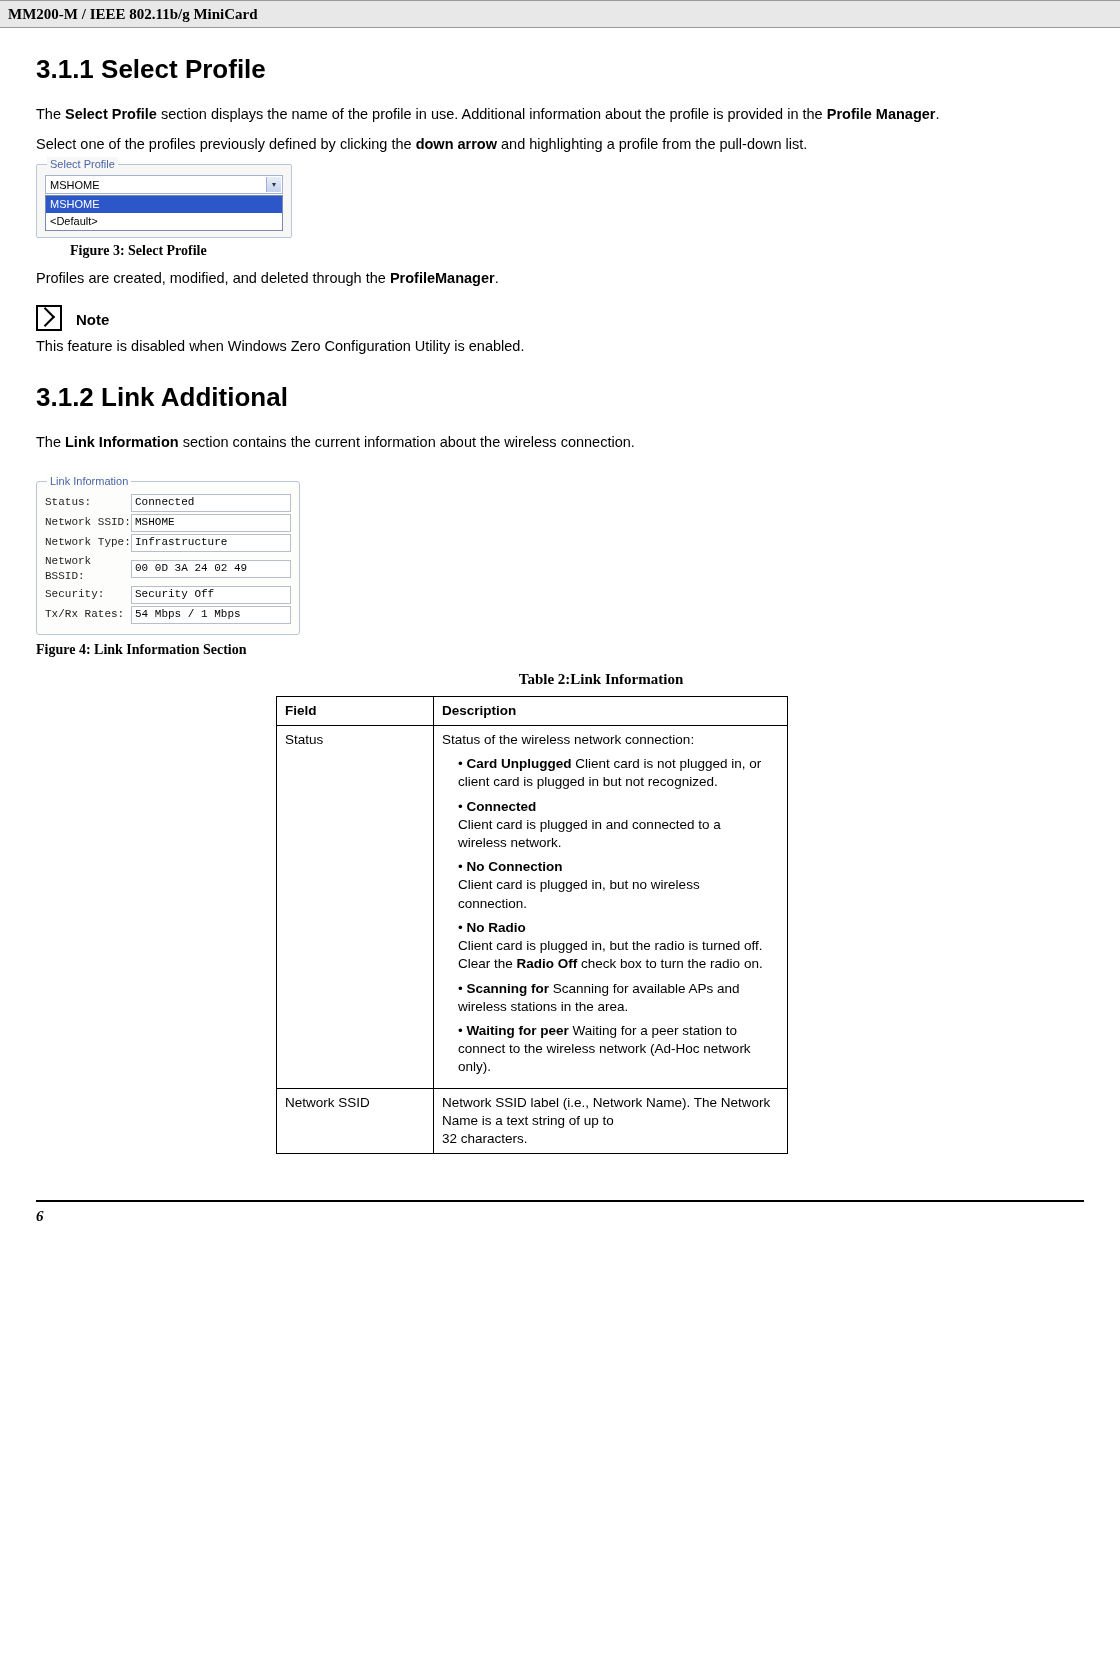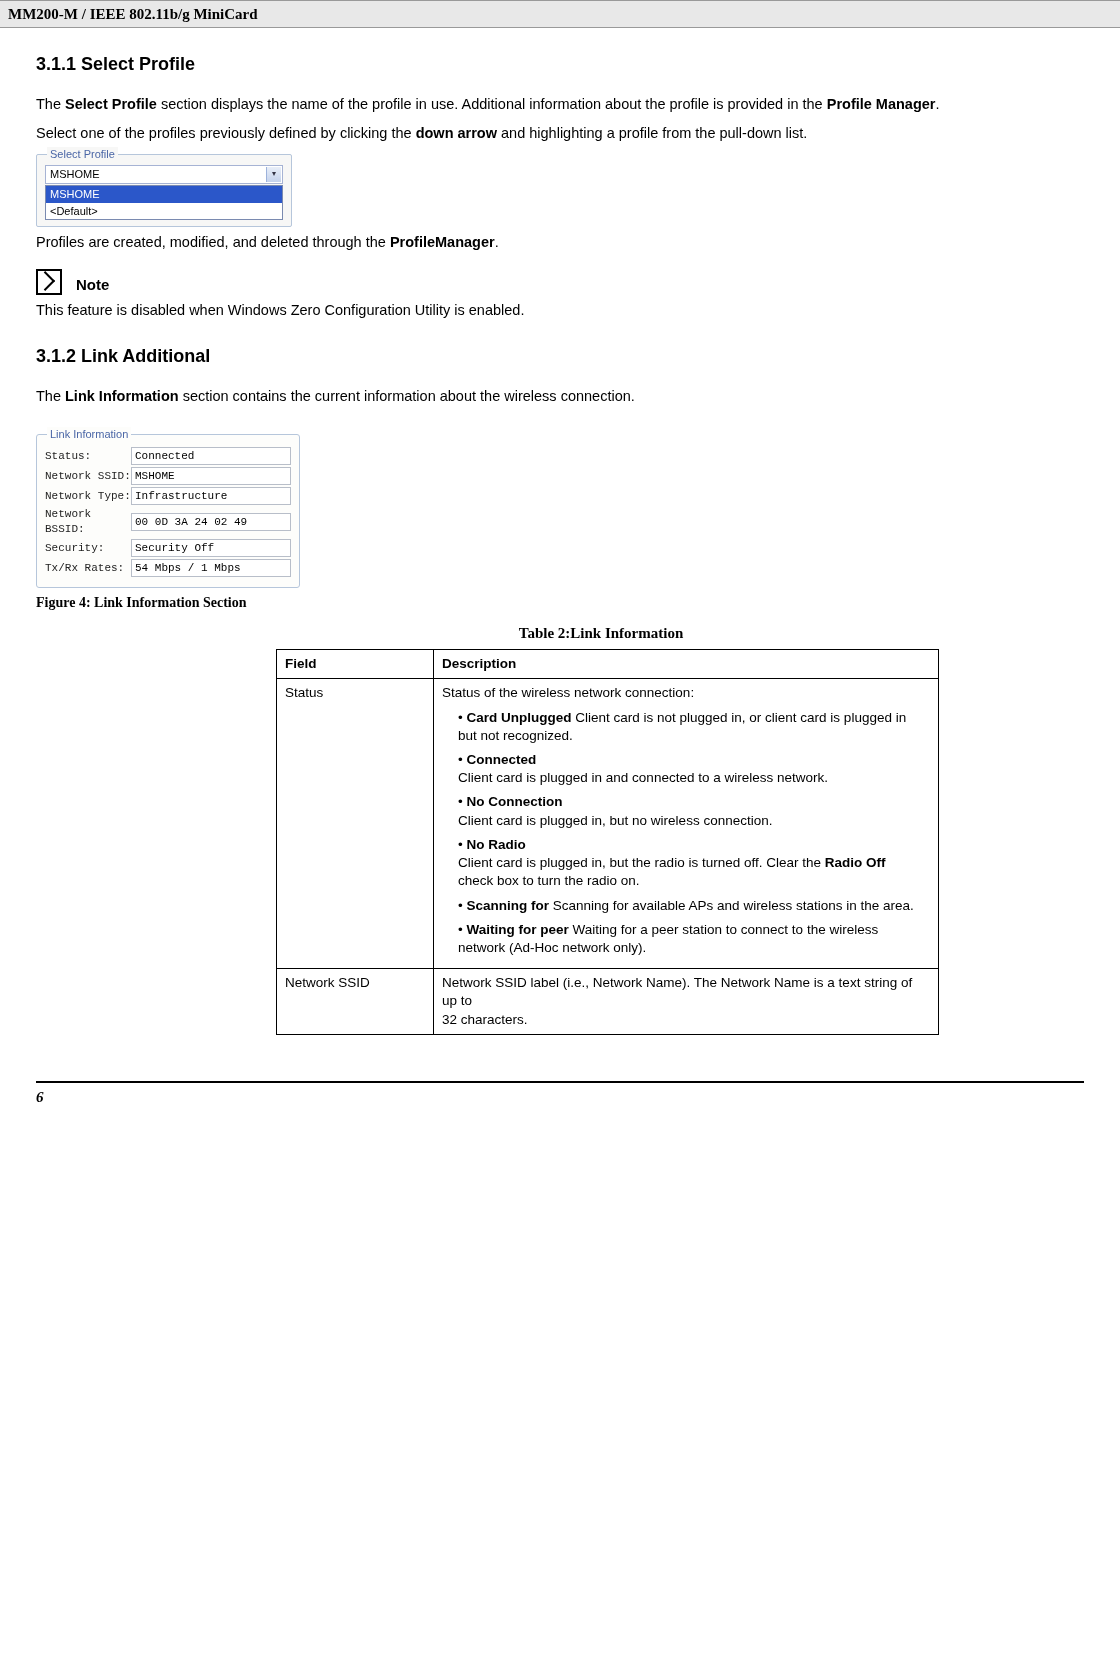--- a/index.html
+++ b/index.html
@@ -24,21 +24,21 @@
     border-bottom: 1px solid #999;
     padding: 3px 8px;
     font-family: "Times New Roman", serif;
     font-weight: bold;
     font-size: 15px;
     margin: 0 -36px 24px -36px;
   }
   h2.section {
     font-family: Arial, Helvetica, sans-serif;
     font-weight: bold;
-    font-size: 18px;
+    font-size: 26px;
     margin: 24px 0 18px 0;
   }
   p { margin: 6px 0 10px 0; text-align: justify; }
 
   .select-profile-box {
     width: 238px;
     border: 1px solid #b6c6db;
     border-radius: 2px;
     padding: 10px 8px 6px 8px;
     margin: 10px 0 4px 0;
@@ -137,21 +137,21 @@
     font-weight:bold;
     font-size:15px;
     text-align:center;
     width:650px;
     margin-left:240px;
     margin-top:10px;
     margin-bottom:6px;
   }
   table.desc {
     border-collapse: collapse;
-    width: 663px;
+    width: 512px;
     margin-left: 240px;
     padding-left: 28px;
   }
   table.desc th, table.desc td {
     border: 1.5px solid #000;
     padding: 5px 8px;
     vertical-align: top;
     font-size: 13.5px;
   }
   table.desc th { font-weight: bold; text-align:left; }
@@ -193,20 +193,21 @@
     <div class="combo">
       <span>MSHOME</span>
       <span class="arrow">▾</span>
     </div>
     <div class="combo-list">
       <div class="combo-item sel">MSHOME</div>
       <div class="combo-item">&lt;Default&gt;</div>
     </div>
   </div>
 
+  <div class="fig-caption">Figure 3: Select Profile</div>
 
   <p>
     <span>Profiles are created, modified, and deleted through the </span><b>ProfileManager</b><span>.</span>
   </p>
 
   <div class="note-row">
     <span class="note-icon"></span>
     <span class="note-label">Note</span>
   </div>
   <p>This feature is disabled when Windows Zero Configuration Utility is enabled.</p>

